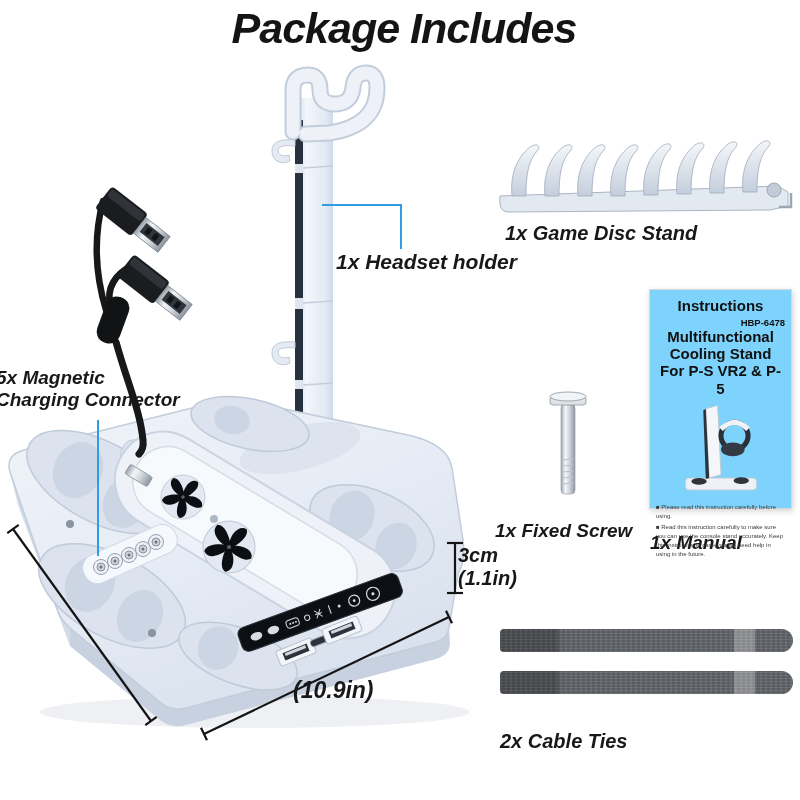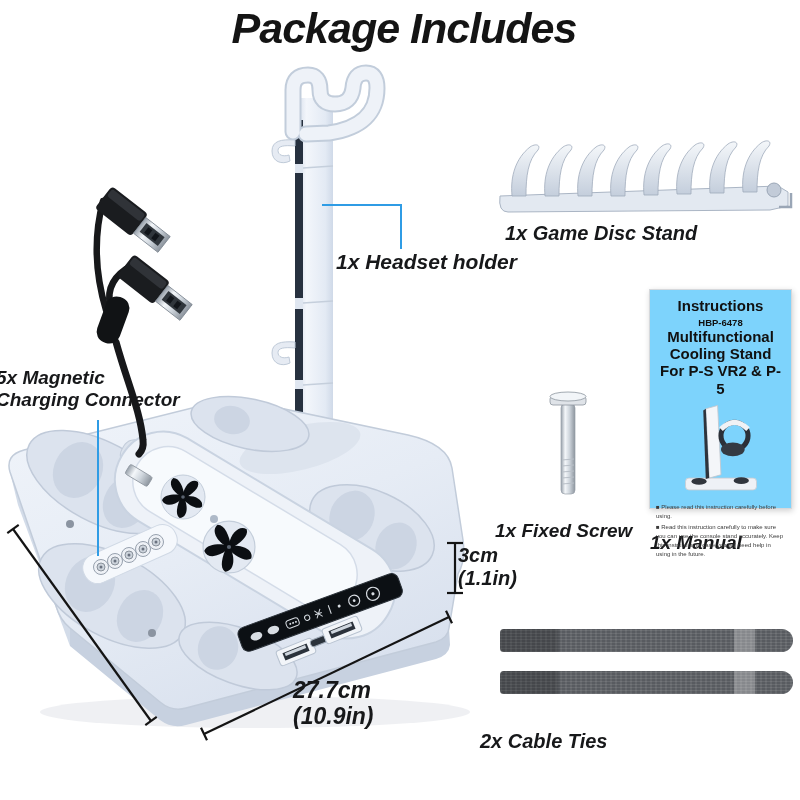--- a/index.html
+++ b/index.html
@@ -8,21 +8,21 @@
   .title{position:absolute;left:0;right:0;top:4px;text-align:center;
          font-size:43px;font-weight:bold;font-style:italic;letter-spacing:-1px;color:#141414;margin-left:8px;}
   .lbl{position:absolute;font-style:italic;font-weight:bold;color:#17181a;white-space:nowrap;}
   .center{text-align:left;font-style:italic;}
   svg.art{position:absolute;left:0;top:0;}
   
   .manual-card{position:absolute;left:649px;top:289px;width:143px;height:220px;background:#7dd3fc;
                border:1px solid #d6d8db;box-shadow:1px 2px 6px rgba(0,0,0,.18);
                box-sizing:border-box;padding:8px 6px 4px 6px;text-align:center;}
   .mc-title{font-size:15px;font-weight:bold;color:#111;line-height:1.05;}
-  .mc-model{font-size:9.5px;font-weight:bold;color:#111;margin-top:3px;}
+  .mc-model{font-size:9.5px;font-weight:bold;color:#111;margin-top:3px;text-align:right;}
   .mc-sub{font-size:15px;font-weight:bold;color:#111;line-height:1.15;}
   .mc-notes{margin-top:4px;font-size:6px;color:#3b3b3b;text-align:left;line-height:1.5;}
   .mc-notes div{margin-bottom:2px;}
   
   .tie{position:absolute;left:500px;width:293px;height:23px;background-color:#585b60;
        border-radius:4px 12px 12px 4px;
        background-image:
          linear-gradient(90deg, rgba(0,0,0,.22) 0 19%, rgba(0,0,0,0) 21%),
          repeating-linear-gradient(0deg, rgba(255,255,255,.09) 0 1px, rgba(0,0,0,0) 1px 3px),
          repeating-linear-gradient(90deg, rgba(255,255,255,.07) 0 2px, rgba(0,0,0,0) 2px 5px);}
@@ -289,21 +289,20 @@
 
   <div class="lbl" style="left:336px;top:250px;font-size:21px;text-align:center;">1x Headset holder</div>
 
   <div class="lbl center" style="left:-4px;top:367px;width:204px;font-size:19px;line-height:22px;">
     <div>5x Magnetic</div>
     <div>Charging Connector</div>
   </div>
 
 
   <div class="lbl center" style="left:293px;top:677px;width:110px;font-size:23px;line-height:26px;">
-    <div>27.7cm</div>
     <div>(10.9in)</div>
   </div>
 
   <div class="lbl center" style="left:458px;top:544px;width:68px;font-size:20px;line-height:23px;">
     <div>3cm</div>
     <div>(1.1in)</div>
   </div>
 
 
   <div class="lbl center" style="left:505px;top:222px;width:276px;font-size:20px;">1x Game Disc Stand</div>
@@ -333,15 +332,15 @@
     </div>
   </div>
 
   <div class="tie" style="top:629px;">
     <div class="tie-band"></div>
   </div>
   <div class="tie" style="top:671px;">
     <div class="tie-band"></div>
   </div>
 
-  <div class="lbl center" style="left:480px;top:730px;width:293px;font-size:20px;">2x Cable Ties</div>
+  <div class="lbl center" style="left:500px;top:730px;width:293px;font-size:20px;">2x Cable Ties</div>
 
 </div>
 
 </body></html>

